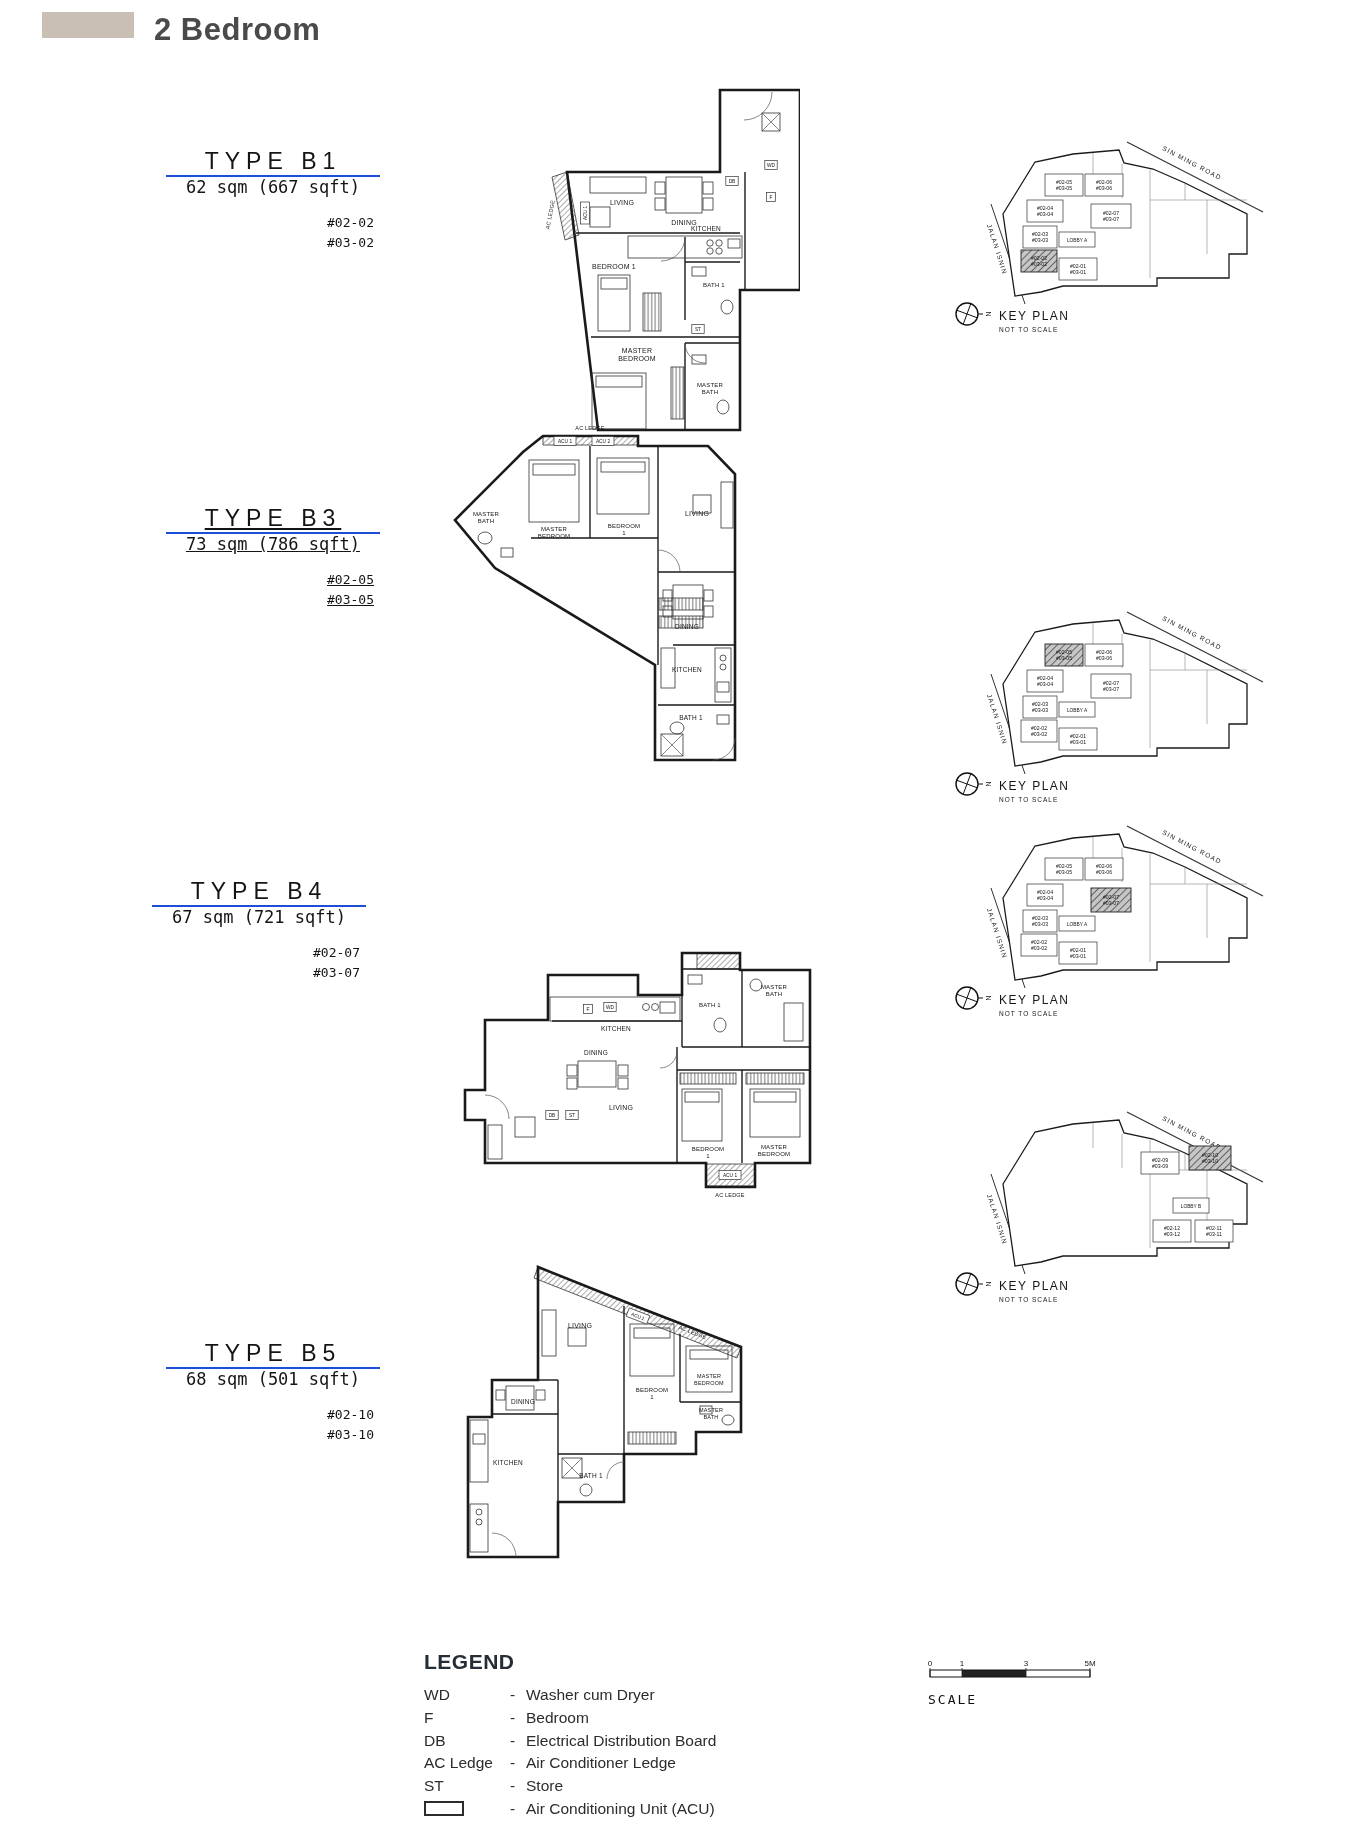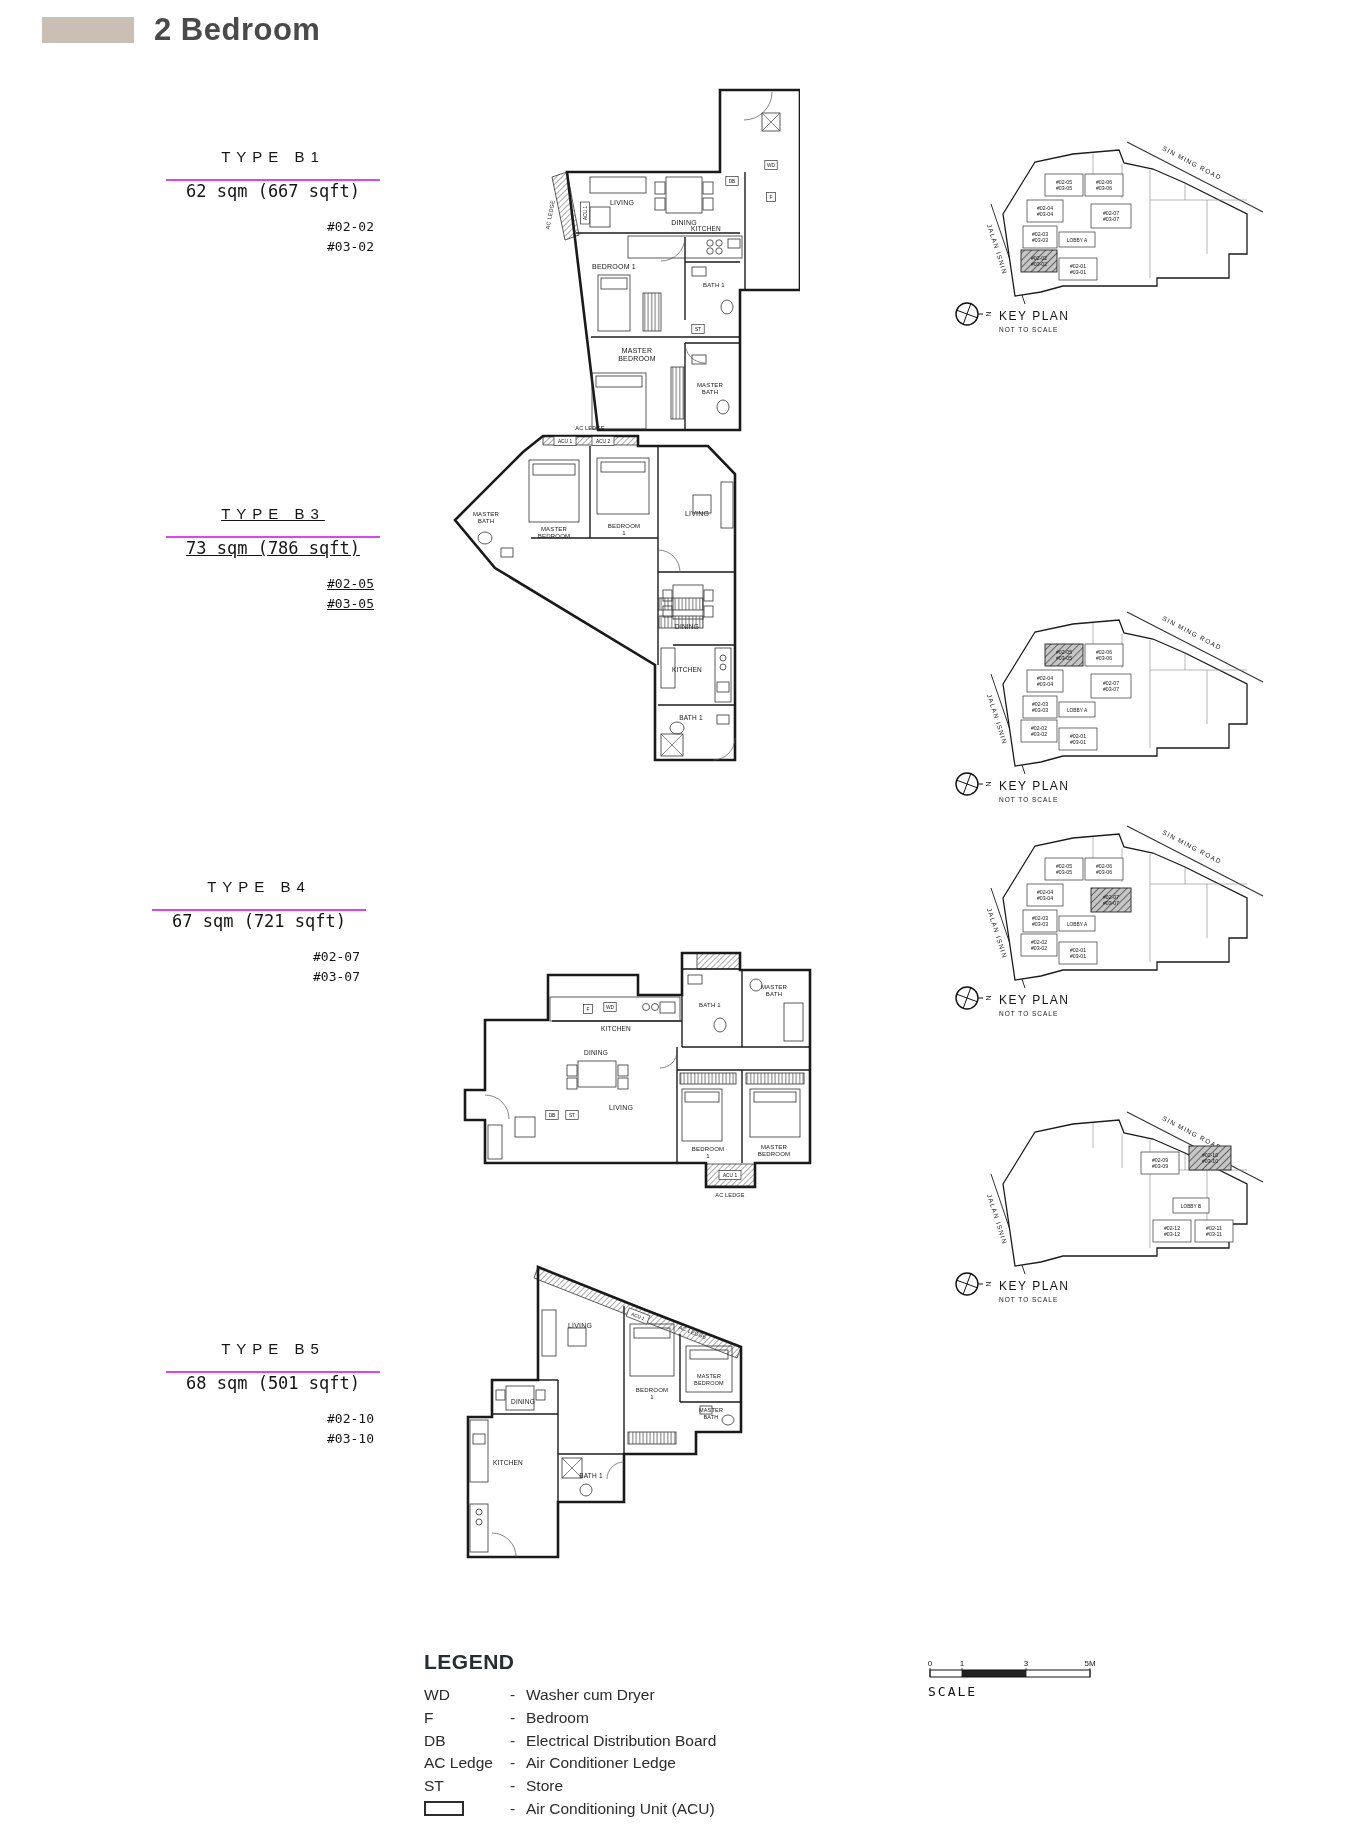--- a/index.html
+++ b/index.html
@@ -1,39 +1,39 @@
 <!DOCTYPE html>
 <html><head>
 <meta charset="utf-8">
 <style>
 *{margin:0;padding:0;box-sizing:border-box}
 html,body{background:#fff}
 body{width:1360px;height:1836px;font-family:"Liberation Sans",sans-serif;position:relative;overflow:hidden}
 .page{position:absolute;inset:0;background:#fff}
-.hdr{position:absolute;left:42px;top:12px;display:flex;align-items:center;gap:20px}
+.hdr{position:absolute;left:42px;top:12px;display:flex;align-items:flex-start;gap:20px}
 .swatch{width:92px;height:26px;background:#c9bfb5}
 .hdr h1{font-size:31px;font-weight:700;color:#4a4a4a;letter-spacing:.5px}
 .abs{position:absolute}
 .type-block{position:absolute;width:214px;text-align:center;color:#141414}
-.type-title{font-size:15px;letter-spacing:6px;padding-bottom:14px;border-bottom:2px solid #d946ef;font-weight:400;white-space:nowrap}
+.type-title{font-size:23px;letter-spacing:6px;padding-bottom:0;border-bottom:2px solid #1d4ed8;font-weight:400;white-space:nowrap}
 .type-area{font-family:"DejaVu Sans Mono",monospace;font-size:17px}
 .type-units{margin-top:16px;padding-right:6px;text-align:right;font-family:"DejaVu Sans Mono",monospace;font-size:13px;line-height:1.5}
 svg{display:block}
 svg text{font-family:"Liberation Sans",sans-serif;fill:#161616}
 .note{position:absolute;left:88px;top:1652px;width:350px}
 .sec-h{font-size:21px;font-weight:700;color:#252e36;letter-spacing:.5px}
 .note-item{margin-top:14px;font-size:15.5px;color:#2c2c2c;display:flex;gap:10px}
 .legend{position:absolute;left:424px;top:1650px;width:345px}
 .lg-rows{margin-top:10px}
 .lg-row{display:flex;font-size:15.5px;color:#2c2c2c;line-height:1.47}
 .lg-abbr{width:86px;flex:none}
 .lg-dash{width:16px;flex:none}
 .acu-sym{display:inline-block;width:40px;height:15px;border:2px solid #2c2c2c;margin-top:3px}
 .scaleblk{position:absolute;left:926px;top:1658px}
-.scale-label{font-family:"DejaVu Sans Mono",monospace;font-size:13px;letter-spacing:2px;color:#111;margin-top:2px;margin-left:2px}
+.scale-label{font-family:"DejaVu Sans Mono",monospace;font-size:13px;letter-spacing:2px;color:#111;margin-top:10px;margin-left:2px}
 .planref{position:absolute;left:958px;top:1744px;font-size:17px;color:#3a3a3a;line-height:1.38}
 </style>
 </head>
 <body>
 
 <div class="page">
 
   <svg width="0" height="0" style="position:absolute">
     <defs>
       <pattern id="hatchD" width="5" height="5" patternUnits="userSpaceOnUse" patternTransform="rotate(45)">

